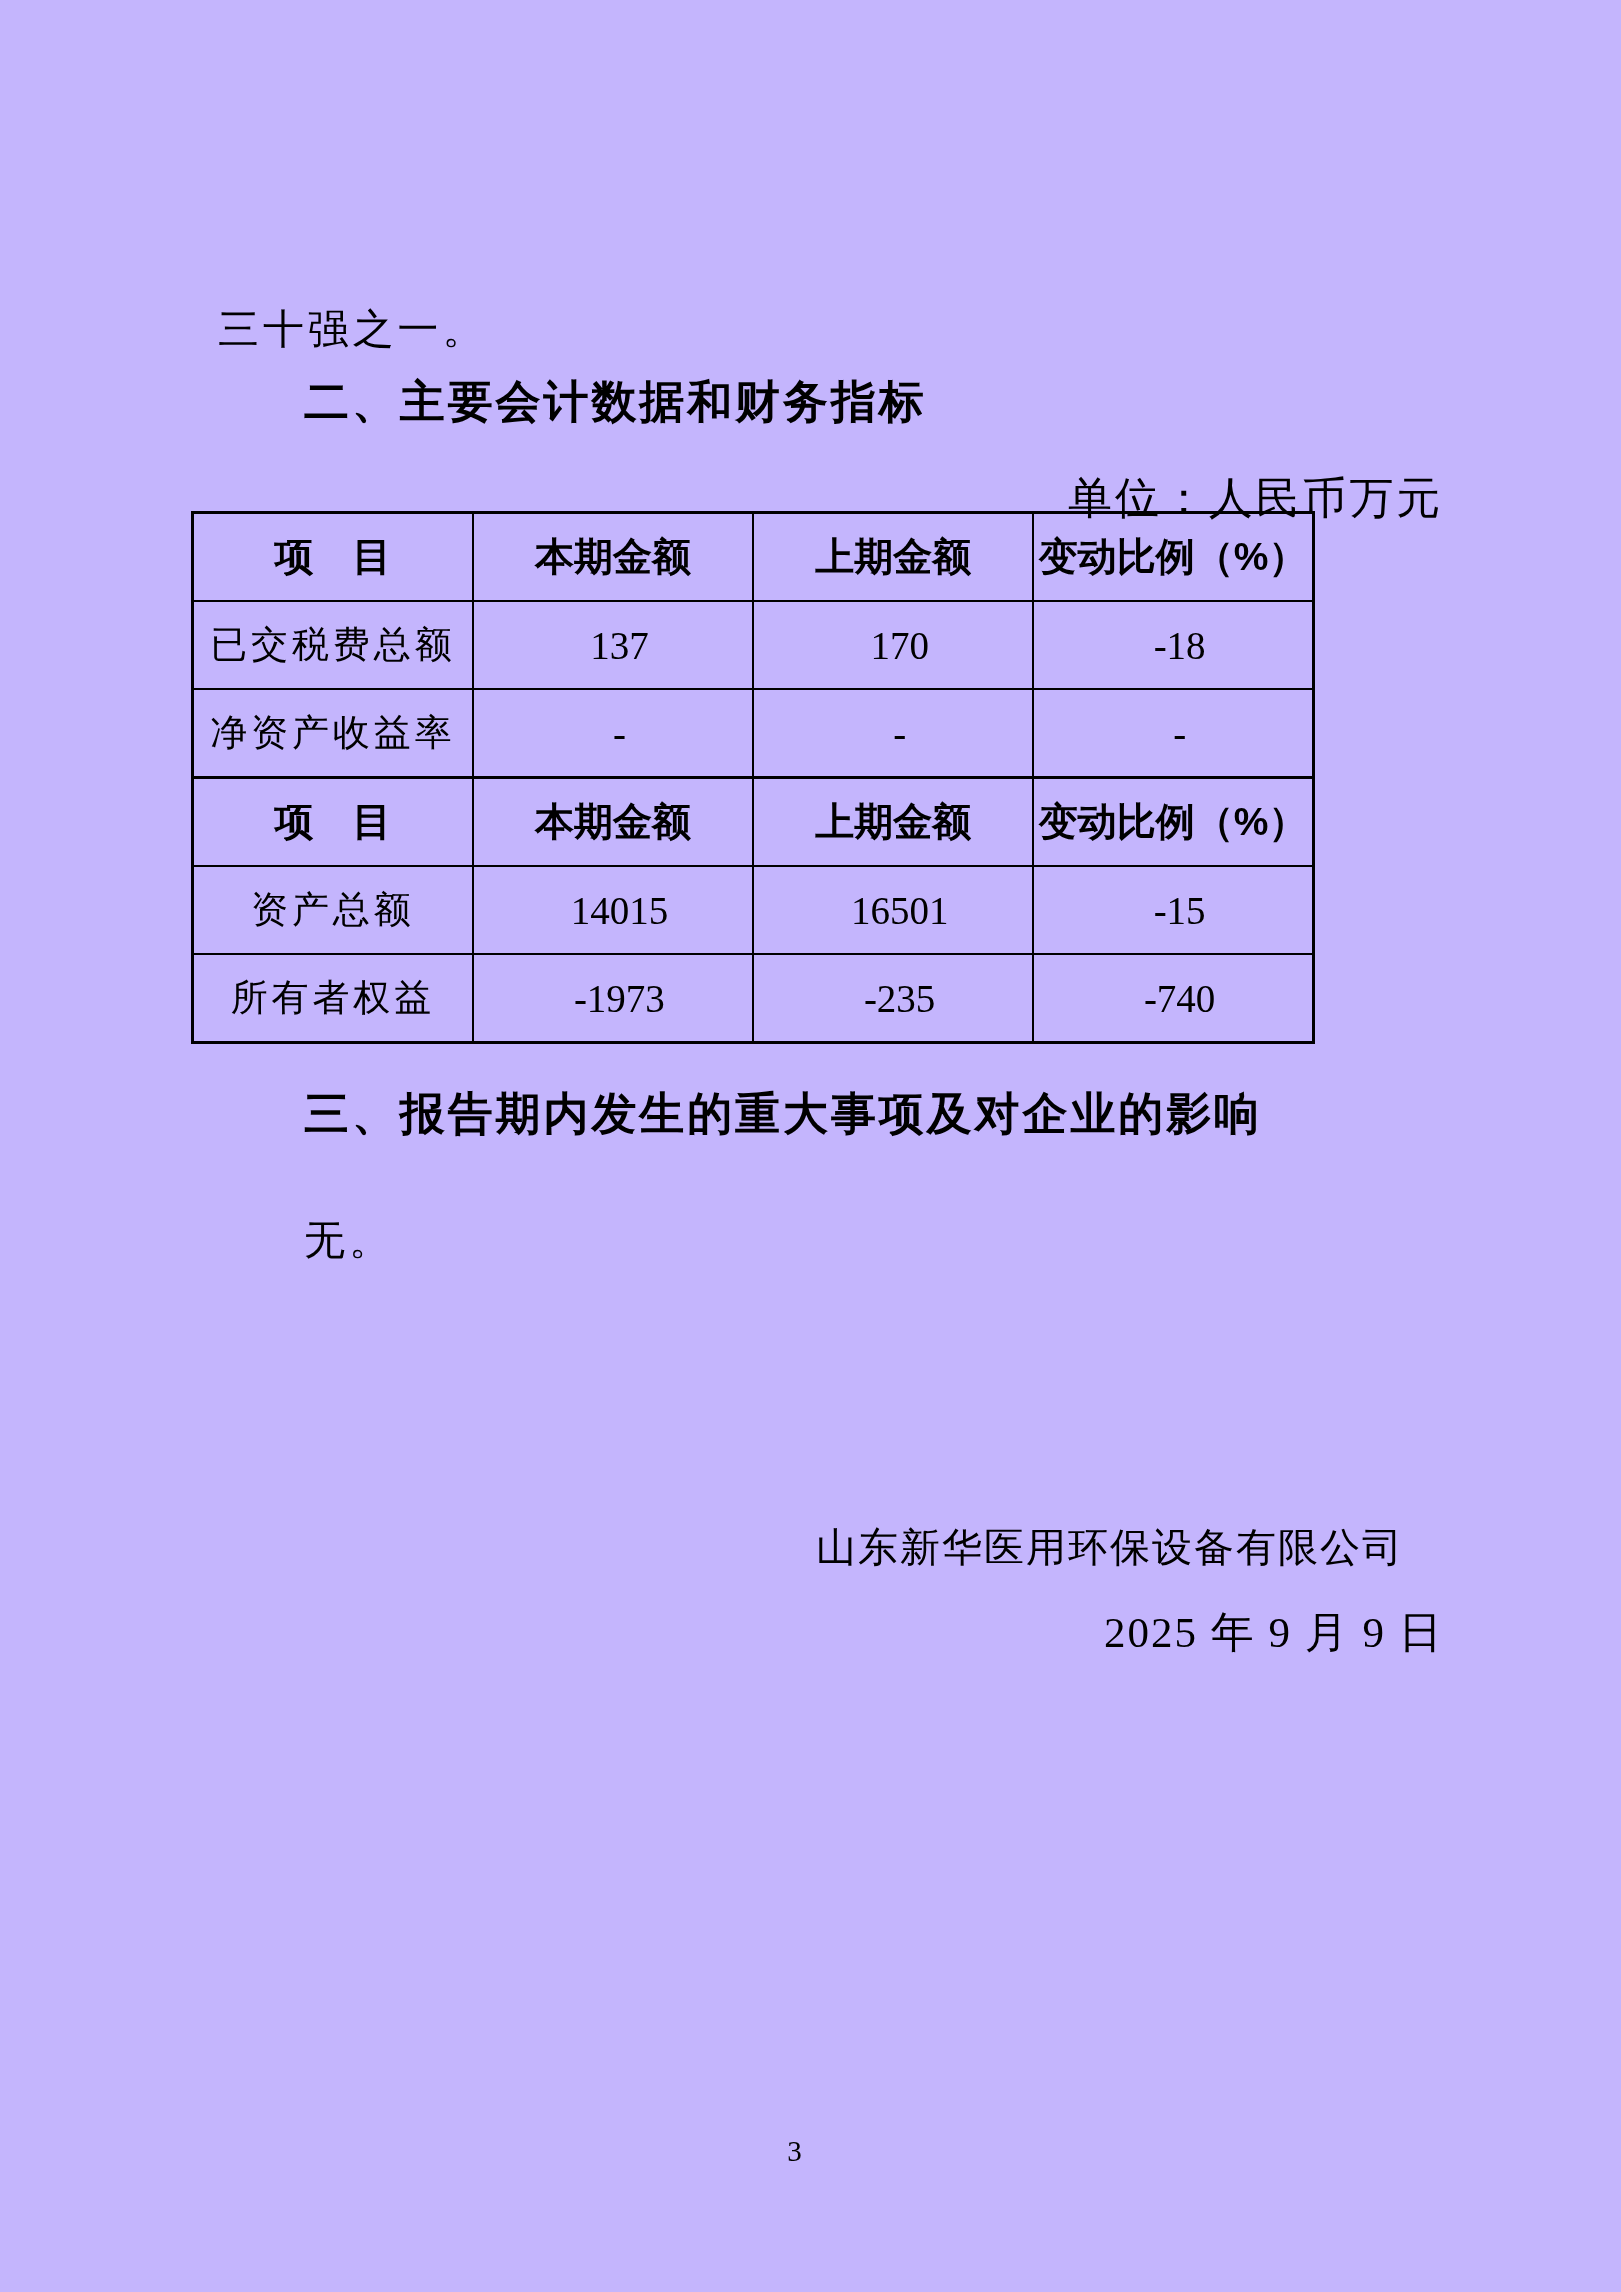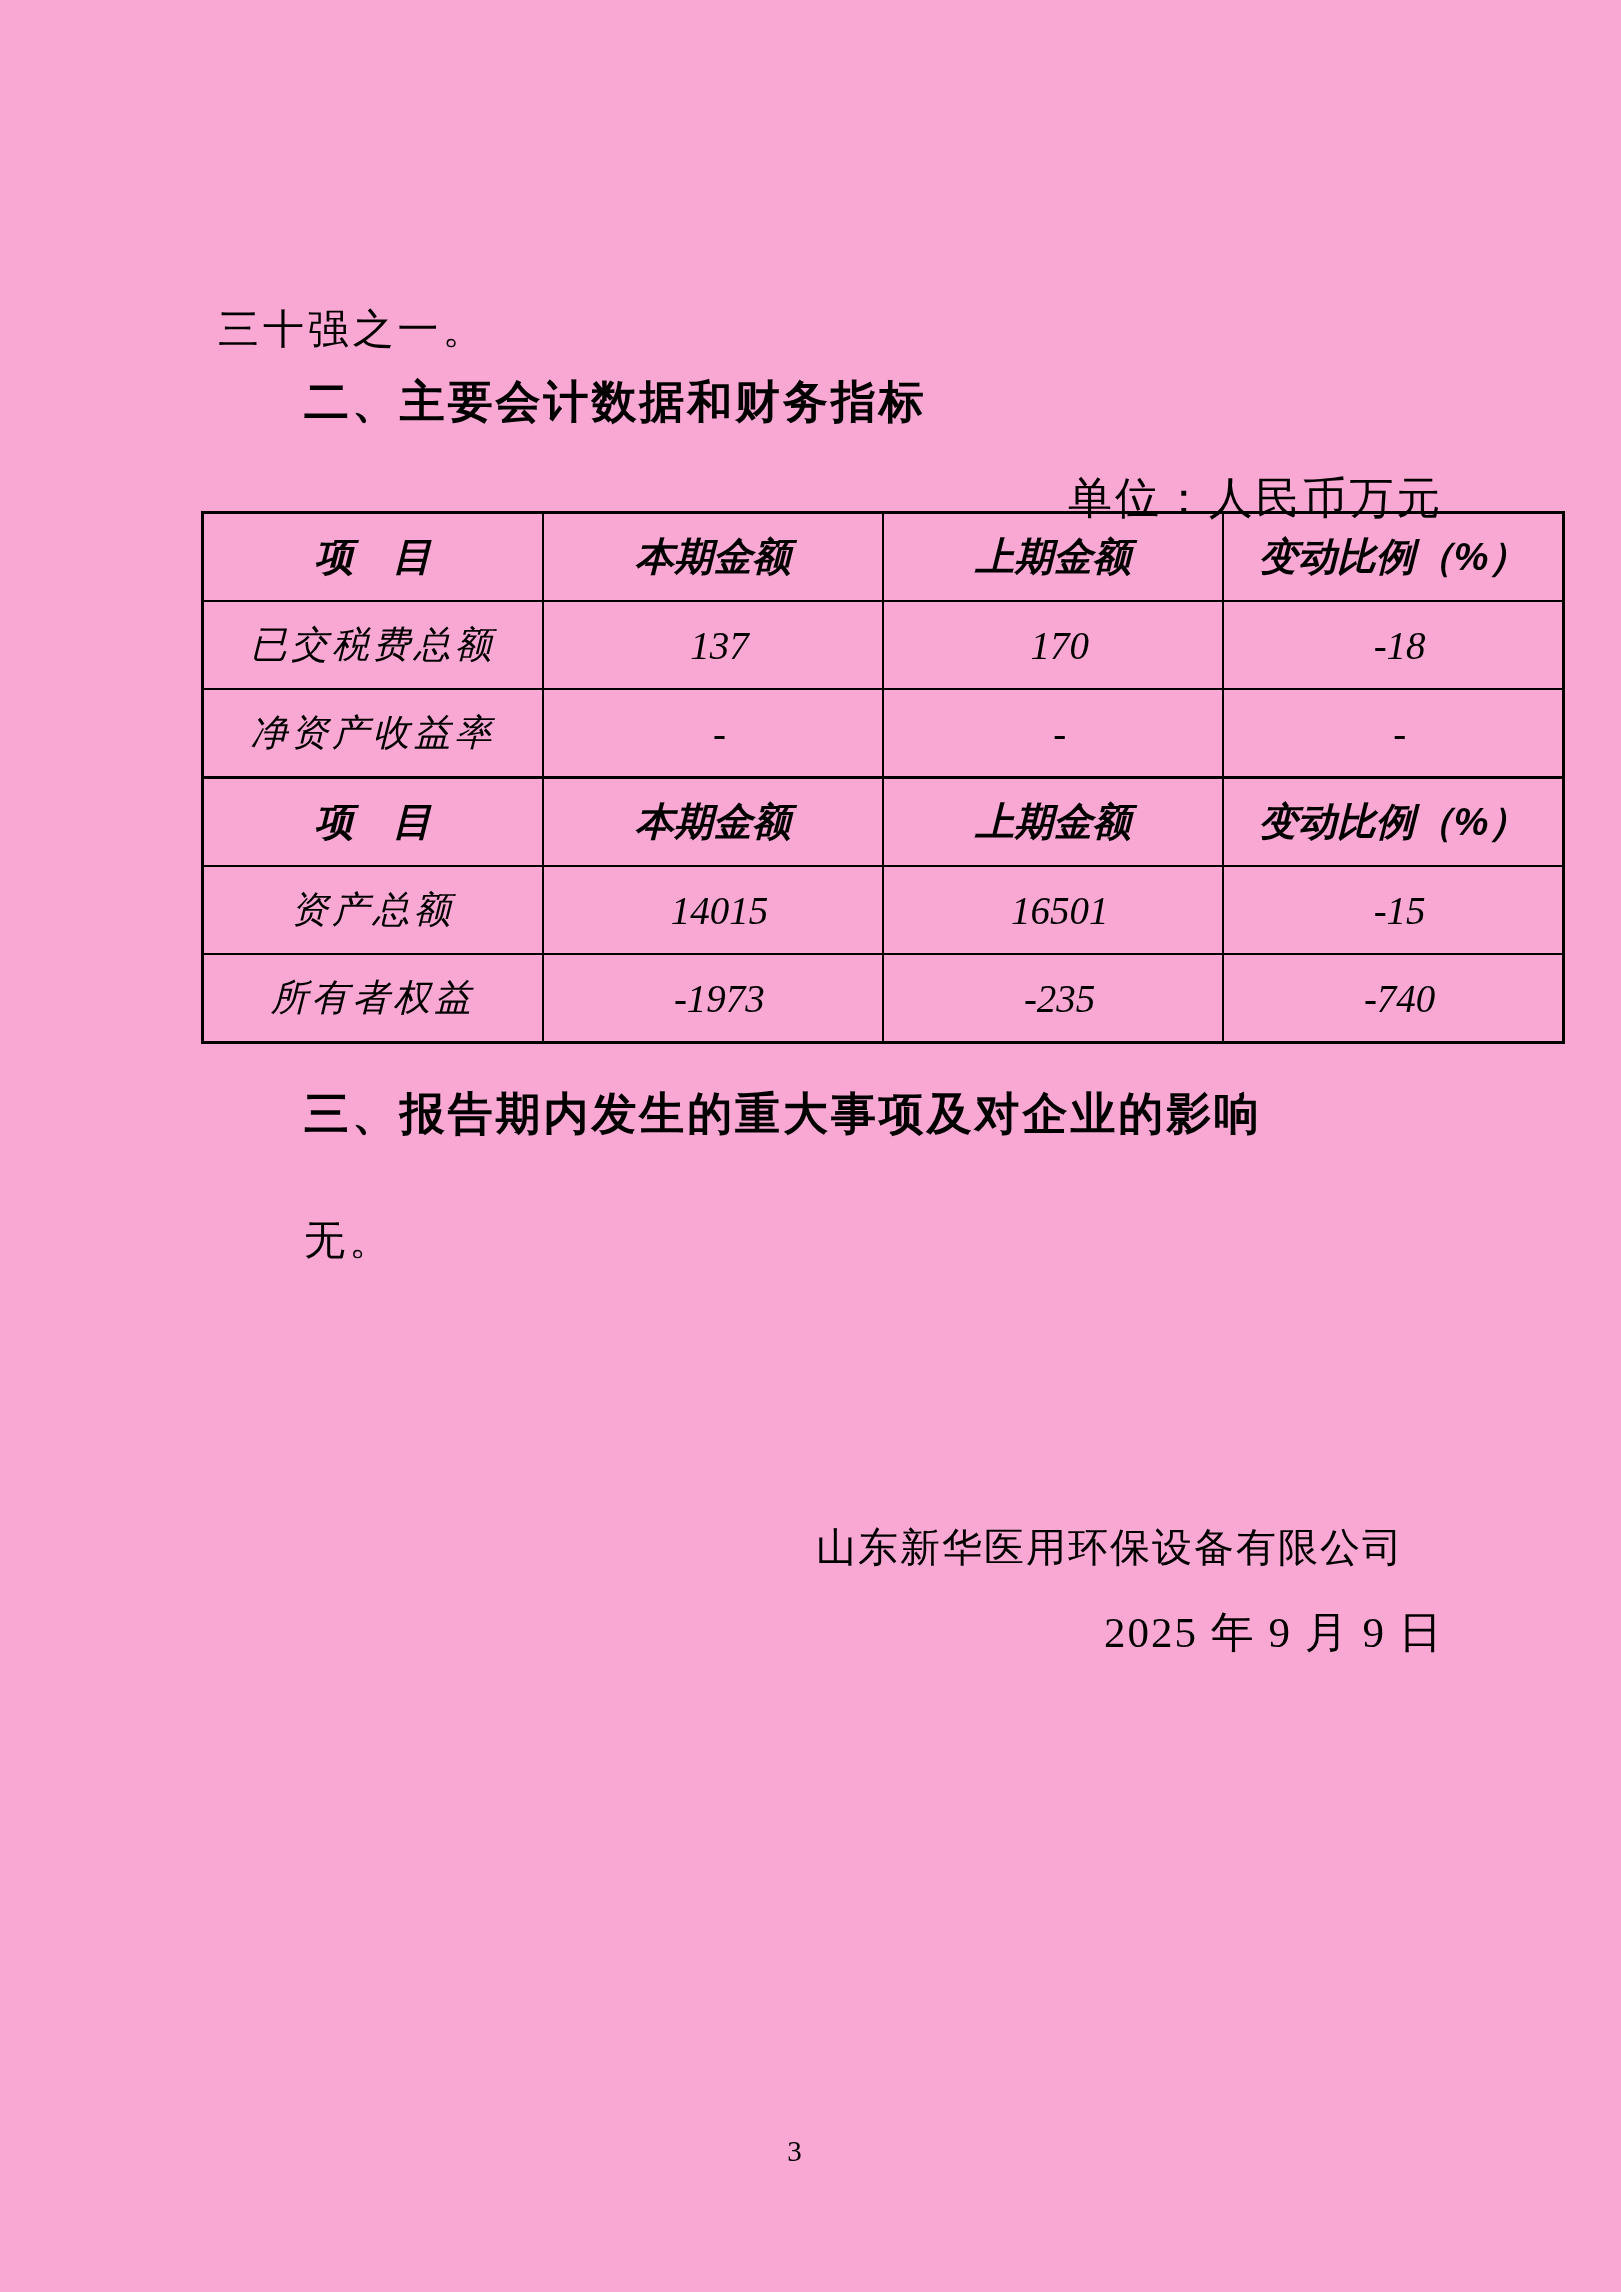--- a/index.html
+++ b/index.html
@@ -4,21 +4,21 @@
 <style>
   html, body {
     margin: 0;
     padding: 0;
     background: #ffffff;
   }
   .page {
     position: relative;
     width: 1621px;
     height: 2293px;
-    background: #f9a8d4;
+    background: #c4b5fd;
     color: #000000;
     overflow: hidden;
   }
   .para-top {
     position: absolute;
     left: 218px;
     top: 302px;
     font-family: "Liberation Serif", "DejaVu Serif", serif;
     font-size: 41px;
     letter-spacing: 3.9px;
@@ -38,26 +38,25 @@
     position: absolute;
     left: 1068px;
     top: 469px;
     font-family: "Liberation Serif", "DejaVu Serif", serif;
     font-size: 44px;
     letter-spacing: 2.9px;
     white-space: nowrap;
   }
   .fin-table {
     position: absolute;
-    left: 201px;
+    left: 191px;
     top: 511px;
-    width: 1364px;
+    width: 1124px;
     border-collapse: collapse;
     table-layout: fixed;
-    font-style: italic;
   }
   .fin-table td {
     border: 2px solid #000;
     height: 86px;
     text-align: center;
     vertical-align: middle;
     padding: 0;
     overflow: hidden;
   }
   .fin-table { border: 3.9px solid #000; }

